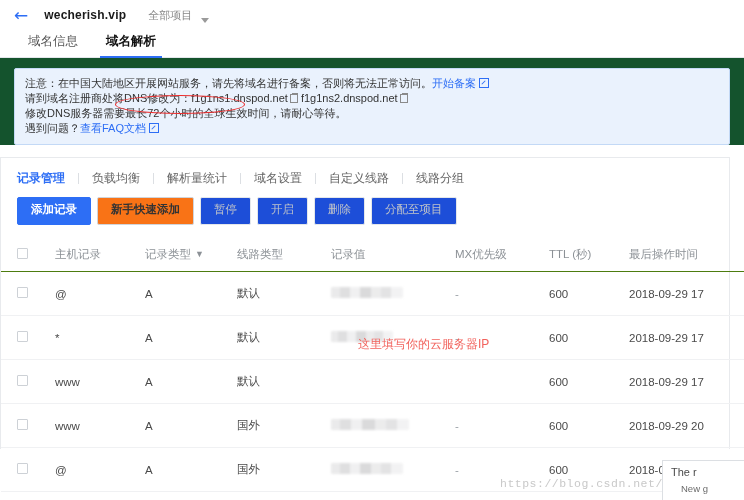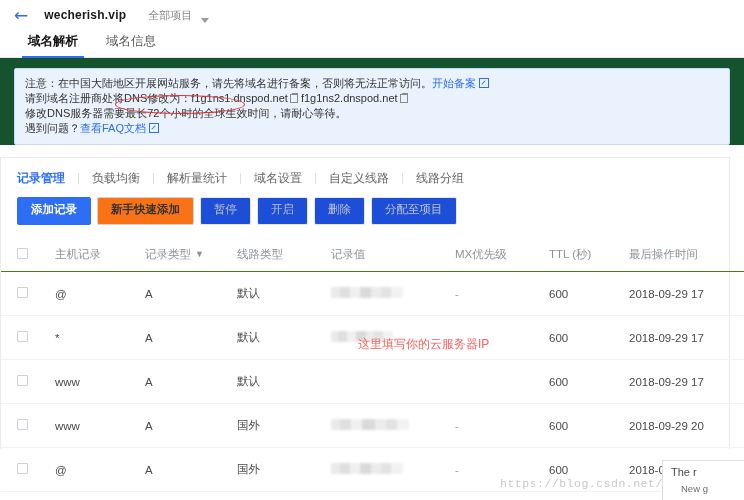--- a/index.html
+++ b/index.html
@@ -344,22 +344,22 @@
 <div class="topbar">
   <span class="back-arrow">←</span>
   <span class="site-title">wecherish.vip</span>
   <span class="project-select">
     <span>全部项目</span>
     <i class="caret"></i>
   </span>
 </div>
 
 <div class="maintabs">
+  <div class="maintab">域名信息</div>
   <div class="maintab active">域名解析</div>
-  <div class="maintab">域名信息</div>
 </div>
 
 <div class="notice-wrap">
   <div class="notice">
     <div>
       <span>注意：在中国大陆地区开展网站服务，请先将域名进行备案，否则将无法正常访问。</span><a>开始备案</a><i class="ext-icon"></i>
     </div>
     <div>
       <span>请到域名注册商处将DNS修改为：</span><span>f1g1ns1.dnspod.net</span><i class="copy-icon"></i>
       <span>f1g1ns2.dnspod.net</span><i class="copy-icon"></i>

